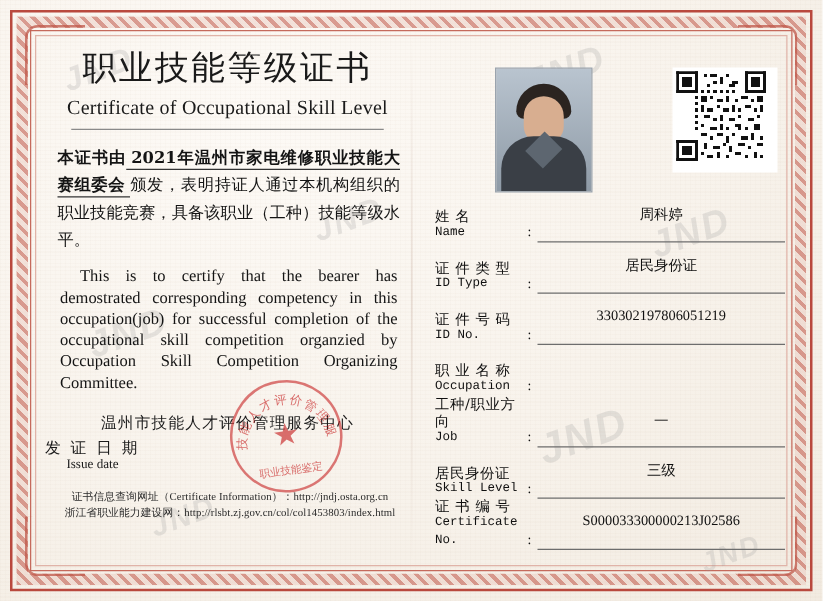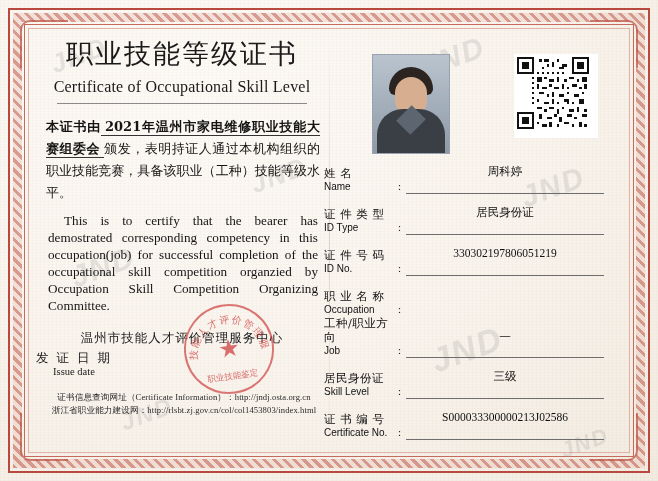--- a/index.html
+++ b/index.html
@@ -246,21 +246,21 @@
     left: 0; right: 0; bottom: 9px;
     text-align: center;
     font-family: "DejaVu Serif", serif;
     font-size: 8.5px;
     color: rgba(200,40,40,0.66);
   }
 
   
   .right-page {
     position: absolute;
-    left: 318px; top: 36px;
+    left: 342px; top: 36px;
     width: 292px; height: 410px;
   }
   .photo {
     position: absolute;
     left: 54px; top: 18px;
     width: 76px; height: 98px;
     background: linear-gradient(#b9c4cf, #8e9aa6);
     border: 1px solid #9aa3ad;
     overflow: hidden;
   }
@@ -310,21 +310,21 @@
     flex: none;
     font-family: "DejaVu Serif", serif;
     font-size: 11.5px;
     color: #101010;
     line-height: 14px;
     letter-spacing: 0.5px;
     text-align: left;
   }
   .field .lab .en {
     display: block;
-    font-family: Liberation Sans, sans-serif;
+    font-family: Liberation Mono, monospace;
     font-size: 10px;
     letter-spacing: 0;
   }
   .field .colon {
     width: 8px;
     flex: none;
     font-size: 11px;
     line-height: 14px;
     color: #101010;
     padding-bottom: 1px;

